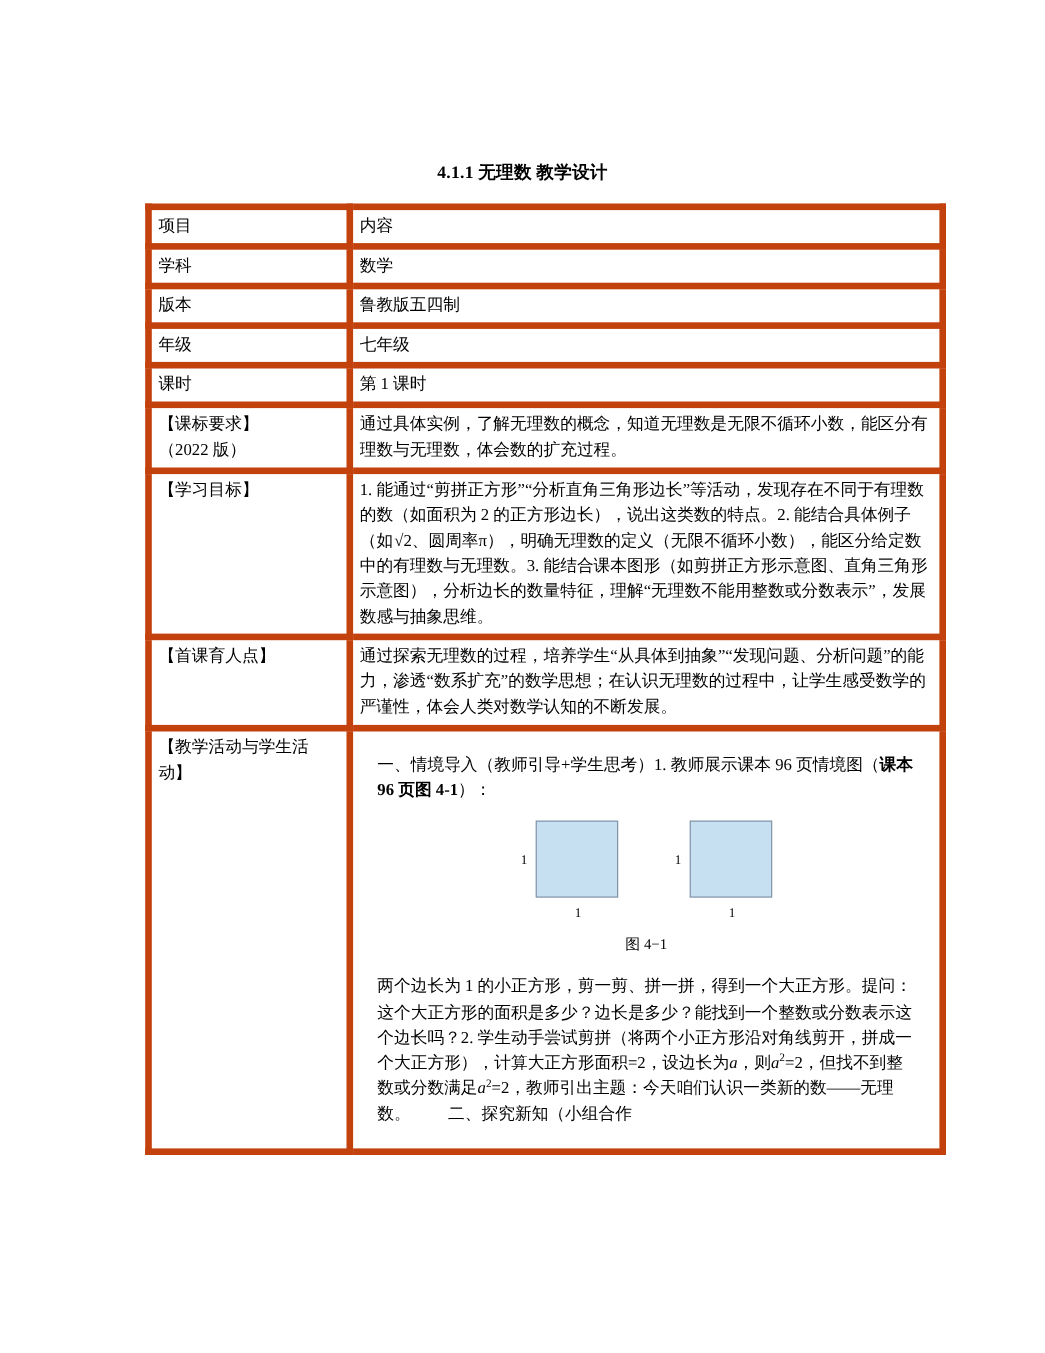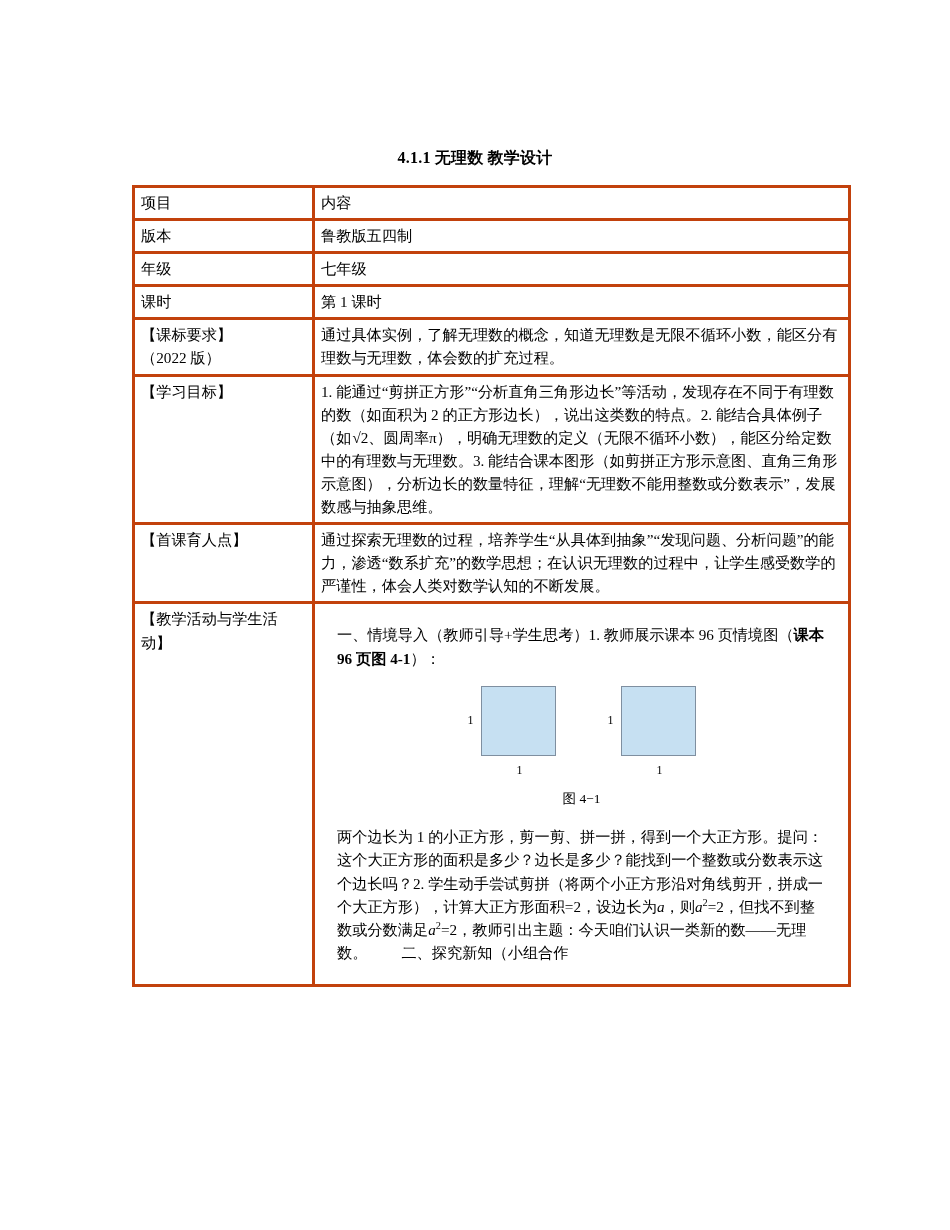--- a/index.html
+++ b/index.html
@@ -33,21 +33,21 @@
   }
   table.tbl {
     position: absolute;
     top: 185px;
     left: 132px;
     width: 686px;
     border-collapse: collapse;
     table-layout: fixed;
   }
   table.tbl td {
-    border: 3px solid #c2410c;
+    border: 6px solid #c2410c;
     vertical-align: top;
     padding: 3px 6px 4px 6px;
     font-size: 15.2px;
     line-height: 1.52;
   }
   td.lbl { width: 165px; }
   td.val { width: 521px; }
   b, .b { font-weight: bold; }
   .it { font-style: italic; font-family: "Liberation Serif", serif; }
   sup { font-size: 0.68em; vertical-align: super; line-height: 0; }
@@ -109,20 +109,24 @@
   <div class="doc-title">4.1.1 无理数  教学设计</div>
 
   <table class="tbl">
     <tbody>
 
       <tr>
         <td class="lbl">项目</td>
         <td class="val">内容</td>
       </tr>
 
+      <tr>
+        <td class="lbl">学科</td>
+        <td class="val">数学</td>
+      </tr>
 
       <tr>
         <td class="lbl">版本</td>
         <td class="val">鲁教版五四制</td>
       </tr>
 
       <tr>
         <td class="lbl">年级</td>
         <td class="val">七年级</td>
       </tr>

